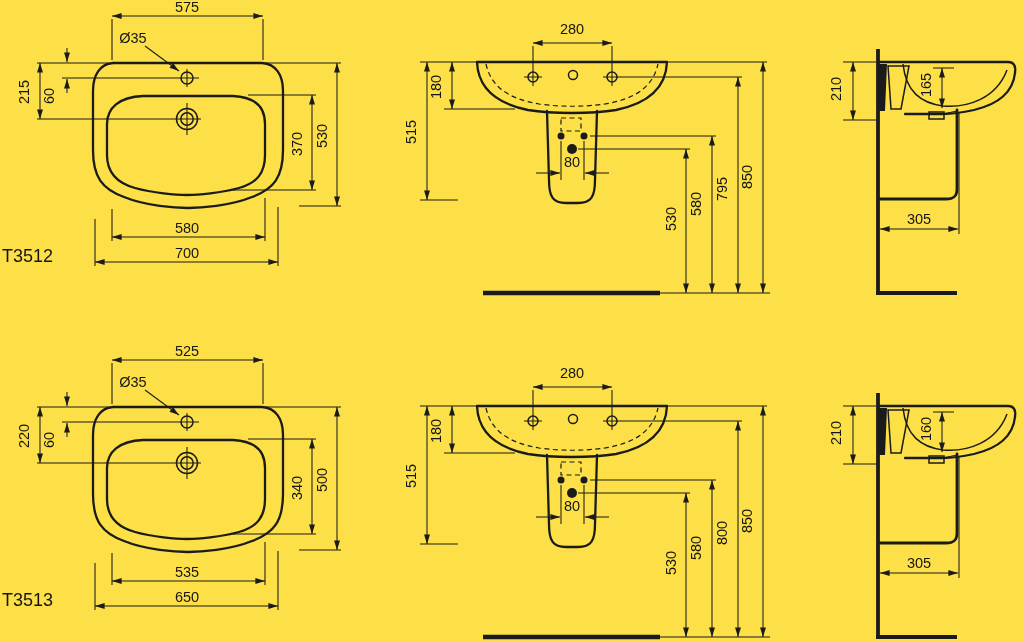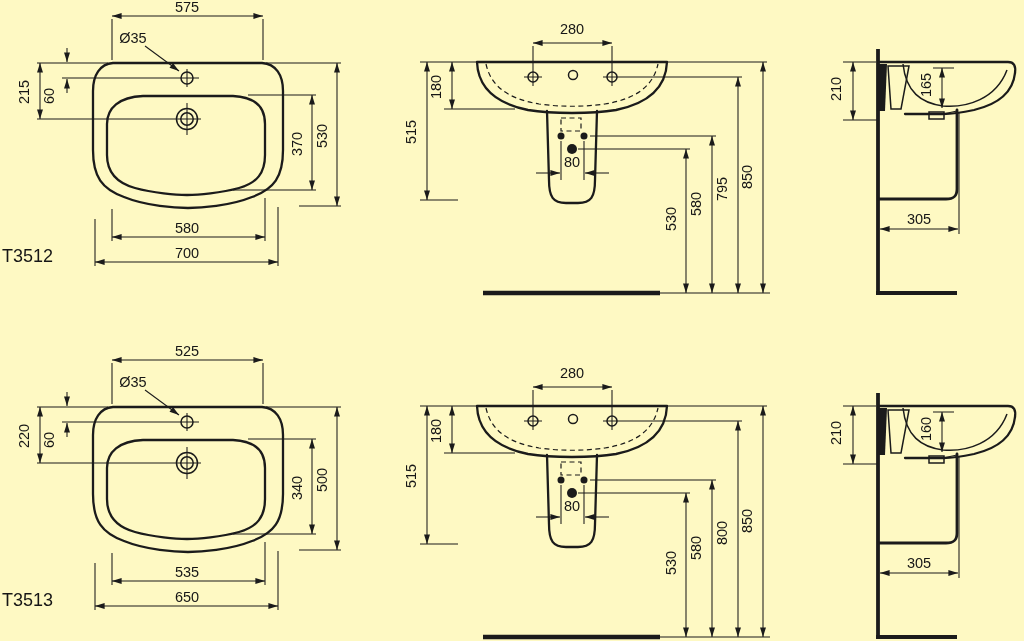--- a/index.html
+++ b/index.html
@@ -1,16 +1,16 @@
 <!DOCTYPE html>
 <html><head>
 <meta charset="utf-8">
 <style>
   html,body{margin:0;padding:0;background:#ffffff;}
-  .stage{width:1024px;height:641px;background:#fef9c3;overflow:hidden;position:relative;}
+  .stage{width:1024px;height:641px;background:#fde047;overflow:hidden;position:relative;}
   svg{display:block;}
   svg text{font-family:"Liberation Sans","DejaVu Sans",sans-serif;font-size:14.5px;fill:#161616;}
   svg text.mid{text-anchor:middle;}
   svg text.model{font-size:18px;}
   .o2{fill:none;stroke:#1b1b1b;stroke-width:2.3;stroke-linecap:round;stroke-linejoin:round;}
   .o15{fill:none;stroke:#1b1b1b;stroke-width:1.5;}
   .o3{fill:none;stroke:#1b1b1b;stroke-width:2.8;stroke-linecap:round;stroke-linejoin:round;}
   .o4{fill:none;stroke:#1b1b1b;stroke-width:3.8;stroke-linecap:butt;}
   .o5{fill:none;stroke:#1b1b1b;stroke-width:4.6;stroke-linecap:butt;}
   .t{fill:none;stroke:#1b1b1b;stroke-width:1.05;}

